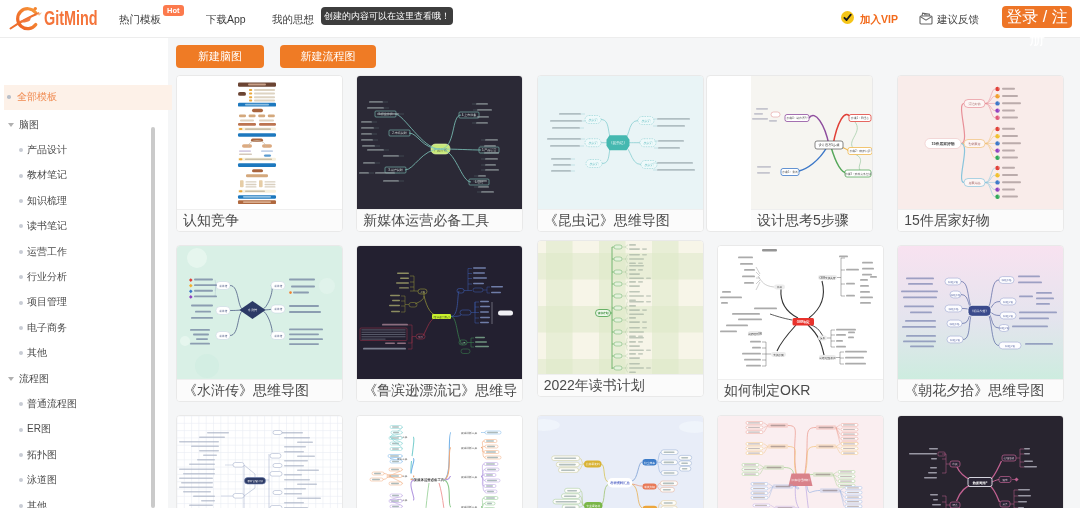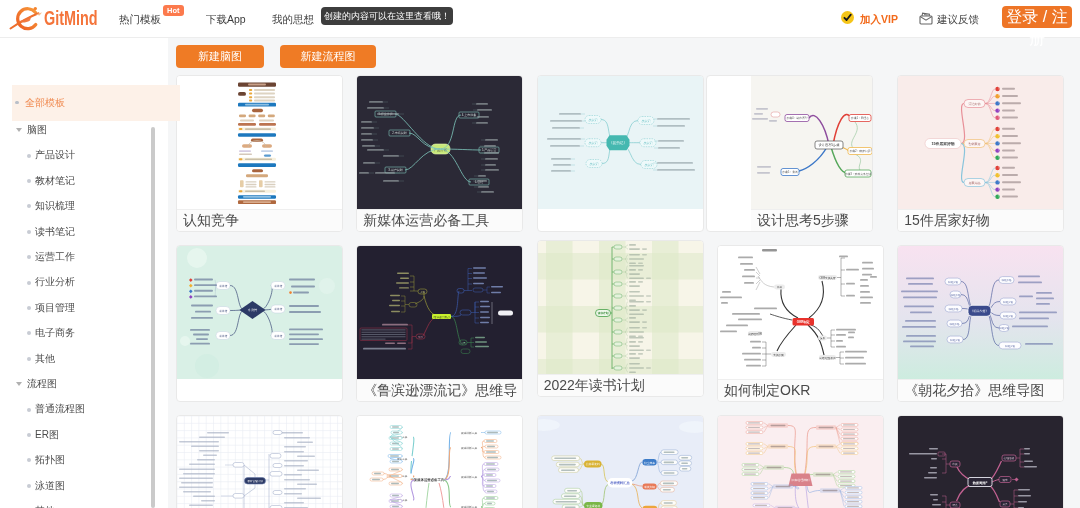--- a/index.html
+++ b/index.html
@@ -10,21 +10,21 @@
 #tooltip{position:absolute;left:321px;top:7px;width:132px;height:18px;background:#3d3d3d;color:#fff;font-size:9px;border-radius:4px;text-align:center;line-height:18px;white-space:nowrap;}
 #vipbadge{position:absolute;left:841px;top:11px;width:13px;height:13px;background:#f5c519;border-radius:50%;text-align:center;}
 #vipbadge svg{display:block;}
 #viptext{position:absolute;left:860px;top:13px;font-size:10.5px;font-weight:bold;color:#f26a1b;}
 #mailicon{position:absolute;left:919px;top:12px;}
 #fbtext{position:absolute;left:937px;top:13px;font-size:10.5px;color:#444;}
 #loginbtn{position:absolute;left:1002px;top:6px;width:70px;height:22px;background:#ee7526;color:#fff;font-size:16px;text-align:center;line-height:22px;border-radius:4px;}
 #side{position:absolute;left:0;top:38px;width:168px;height:470px;background:#fff;z-index:4;}
 #search{position:absolute;left:11px;top:12px;width:133px;height:20px;border:1px solid #e5e5e5;border-radius:4px;background:#fff;}
 #ph{position:absolute;left:8px;top:4.5px;font-size:9.5px;color:#c8c8c8;}
-.srow{position:absolute;left:12px;width:168px;height:36px;}
+.srow{position:absolute;left:4px;width:168px;height:25px;}
 .slabel{position:absolute;top:50%;transform:translateY(-50%);font-size:10px;color:#4a4a4a;}
 .dot{position:absolute;top:50%;margin-top:-1.8px;width:3.6px;height:3.6px;border-radius:50%;background:#b9bfc9;}
 .dot.sm{width:4px;height:4px;background:#c8ccd4;}
 .arr{position:absolute;top:50%;margin-top:-2px;width:0;height:0;border-left:3.5px solid transparent;border-right:3.5px solid transparent;border-top:4.5px solid #b0b0b0;}
 #sbar{position:absolute;left:151px;top:89px;width:4px;height:381px;background:#cacaca;border-radius:2px;}
 #btn1{position:absolute;left:176px;top:45px;width:88px;height:22.5px;background:#ef7b25;border-radius:4px;color:#fff;font-size:11px;text-align:center;line-height:22.5px;}
 #btn2{position:absolute;left:280px;top:45px;width:96px;height:22.5px;background:#ef7b25;border-radius:4px;color:#fff;font-size:11px;text-align:center;line-height:22.5px;}
 .card{position:absolute;width:167px;height:157px;background:#fff;border:1px solid #e9e9e9;border-radius:4px;overflow:hidden;}
 .thumb{width:165px;height:133px;overflow:hidden;}
 .cap{height:22px;border-top:1px solid #efefef;background:#fbfbfb;font-size:14px;color:#4a4a4a;line-height:21px;padding-left:6px;}
@@ -335,20 +335,21 @@
         <rect x="120" y="64" width="26" height="1.8" rx="0.9" fill="#8a9aa0" opacity="0.6"></rect>
         <path d="M120 65 L116 65" stroke="#9fd0d4" stroke-width="0.5"></path>
         <rect x="120" y="71" width="22" height="1.8" rx="0.9" fill="#8a9aa0" opacity="0.6"></rect>
         <path d="M120 72 L116 72" stroke="#9fd0d4" stroke-width="0.5"></path>
         <rect x="119" y="86" width="36" height="1.8" rx="0.9" fill="#8a9aa0" opacity="0.6"></rect>
         <path d="M119 87 L115 87" stroke="#9fd0d4" stroke-width="0.5"></path>
         <rect x="119" y="93" width="38" height="1.8" rx="0.9" fill="#8a9aa0" opacity="0.6"></rect>
         <path d="M119 94 L115 94" stroke="#9fd0d4" stroke-width="0.5"></path>
       </svg>
     </div>
+    <div class="cap">《昆虫记》思维导图</div>
   </div>
 <div class="card" style="left:706px;top:75.3px;padding-left:44px;">
     <div class="thumb">
       <svg width="165" height="133" viewBox="0 0 165 133" style="display:block;">
         <rect width="165" height="133" fill="#f6f5f1"></rect>
         <path d="M78 69 C 74 49, 64 33, 58 42" fill="none" stroke="#8e4d9e" stroke-width="1.5"></path>
         <path d="M82 69 C 86 47, 94 31, 100 42" fill="none" stroke="#e04038" stroke-width="1.5"></path>
         <path d="M82 69 C 92 71, 96 73, 98 75" fill="none" stroke="#f0b74e" stroke-width="1.2"></path>
         <path d="M80 71 C 86 91, 92 97, 96 97" fill="none" stroke="#57a85c" stroke-width="1.5"></path>
         <path d="M76 71 C 68 85, 56 93, 48 95" fill="none" stroke="#3d78c8" stroke-width="1.5"></path>
@@ -525,20 +526,21 @@
         <circle cx="113.5" cy="46.6" r="1.3" fill="#f08030"></circle>
         <rect x="116" y="45.5" width="16" height="1.9" rx="0.9" fill="#5a6a90" opacity="0.62"></rect>
         <rect x="112" y="59" width="30" height="1.9" rx="0.9" fill="#5a6a90" opacity="0.62"></rect>
         <rect x="112" y="65" width="32" height="1.9" rx="0.9" fill="#5a6a90" opacity="0.62"></rect>
         <rect x="112" y="82.5" width="34" height="1.8" rx="0.9" fill="#5a6a90" opacity="0.62"></rect>
         <rect x="112" y="87.4" width="30" height="1.8" rx="0.9" fill="#5a6a90" opacity="0.62"></rect>
         <rect x="112" y="92.3" width="34" height="1.8" rx="0.9" fill="#5a6a90" opacity="0.62"></rect>
         <rect x="112" y="97.2" width="30" height="1.8" rx="0.9" fill="#5a6a90" opacity="0.62"></rect>
       </svg>
     </div>
+    <div class="cap">《水浒传》思维导图</div>
   </div>
 <div class="card" style="left:356.3px;top:245.4px;">
     <div class="thumb">
       <svg width="165" height="133" viewBox="0 0 165 133" style="display:block;">
         <rect width="165" height="133" fill="#232030"></rect>
         <path d="M84 70.4 C 74 70.4, 70 62, 67 50 L67 47" fill="none" stroke="#9a9a3a" stroke-width="0.7"></path>
         <rect x="61" y="43" width="9" height="5" rx="2.5" fill="none" stroke="#9a9a3a" stroke-width="0.6"></rect>
         <text x="65.5" y="46.6" font-size="2.6" fill="#c8c87a" text-anchor="middle">人物</text>
         <path d="M61 45 L57 45 L57 30 M57 45 L53 45 M57 36 L53 36 M57 30 L53 30 M57 41 L53 41" fill="none" stroke="#9a9a3a" stroke-width="0.5"></path>
         <rect x="40" y="26.5" width="12" height="1.4" rx="0.7" fill="#b0b070" opacity="0.75"></rect>

